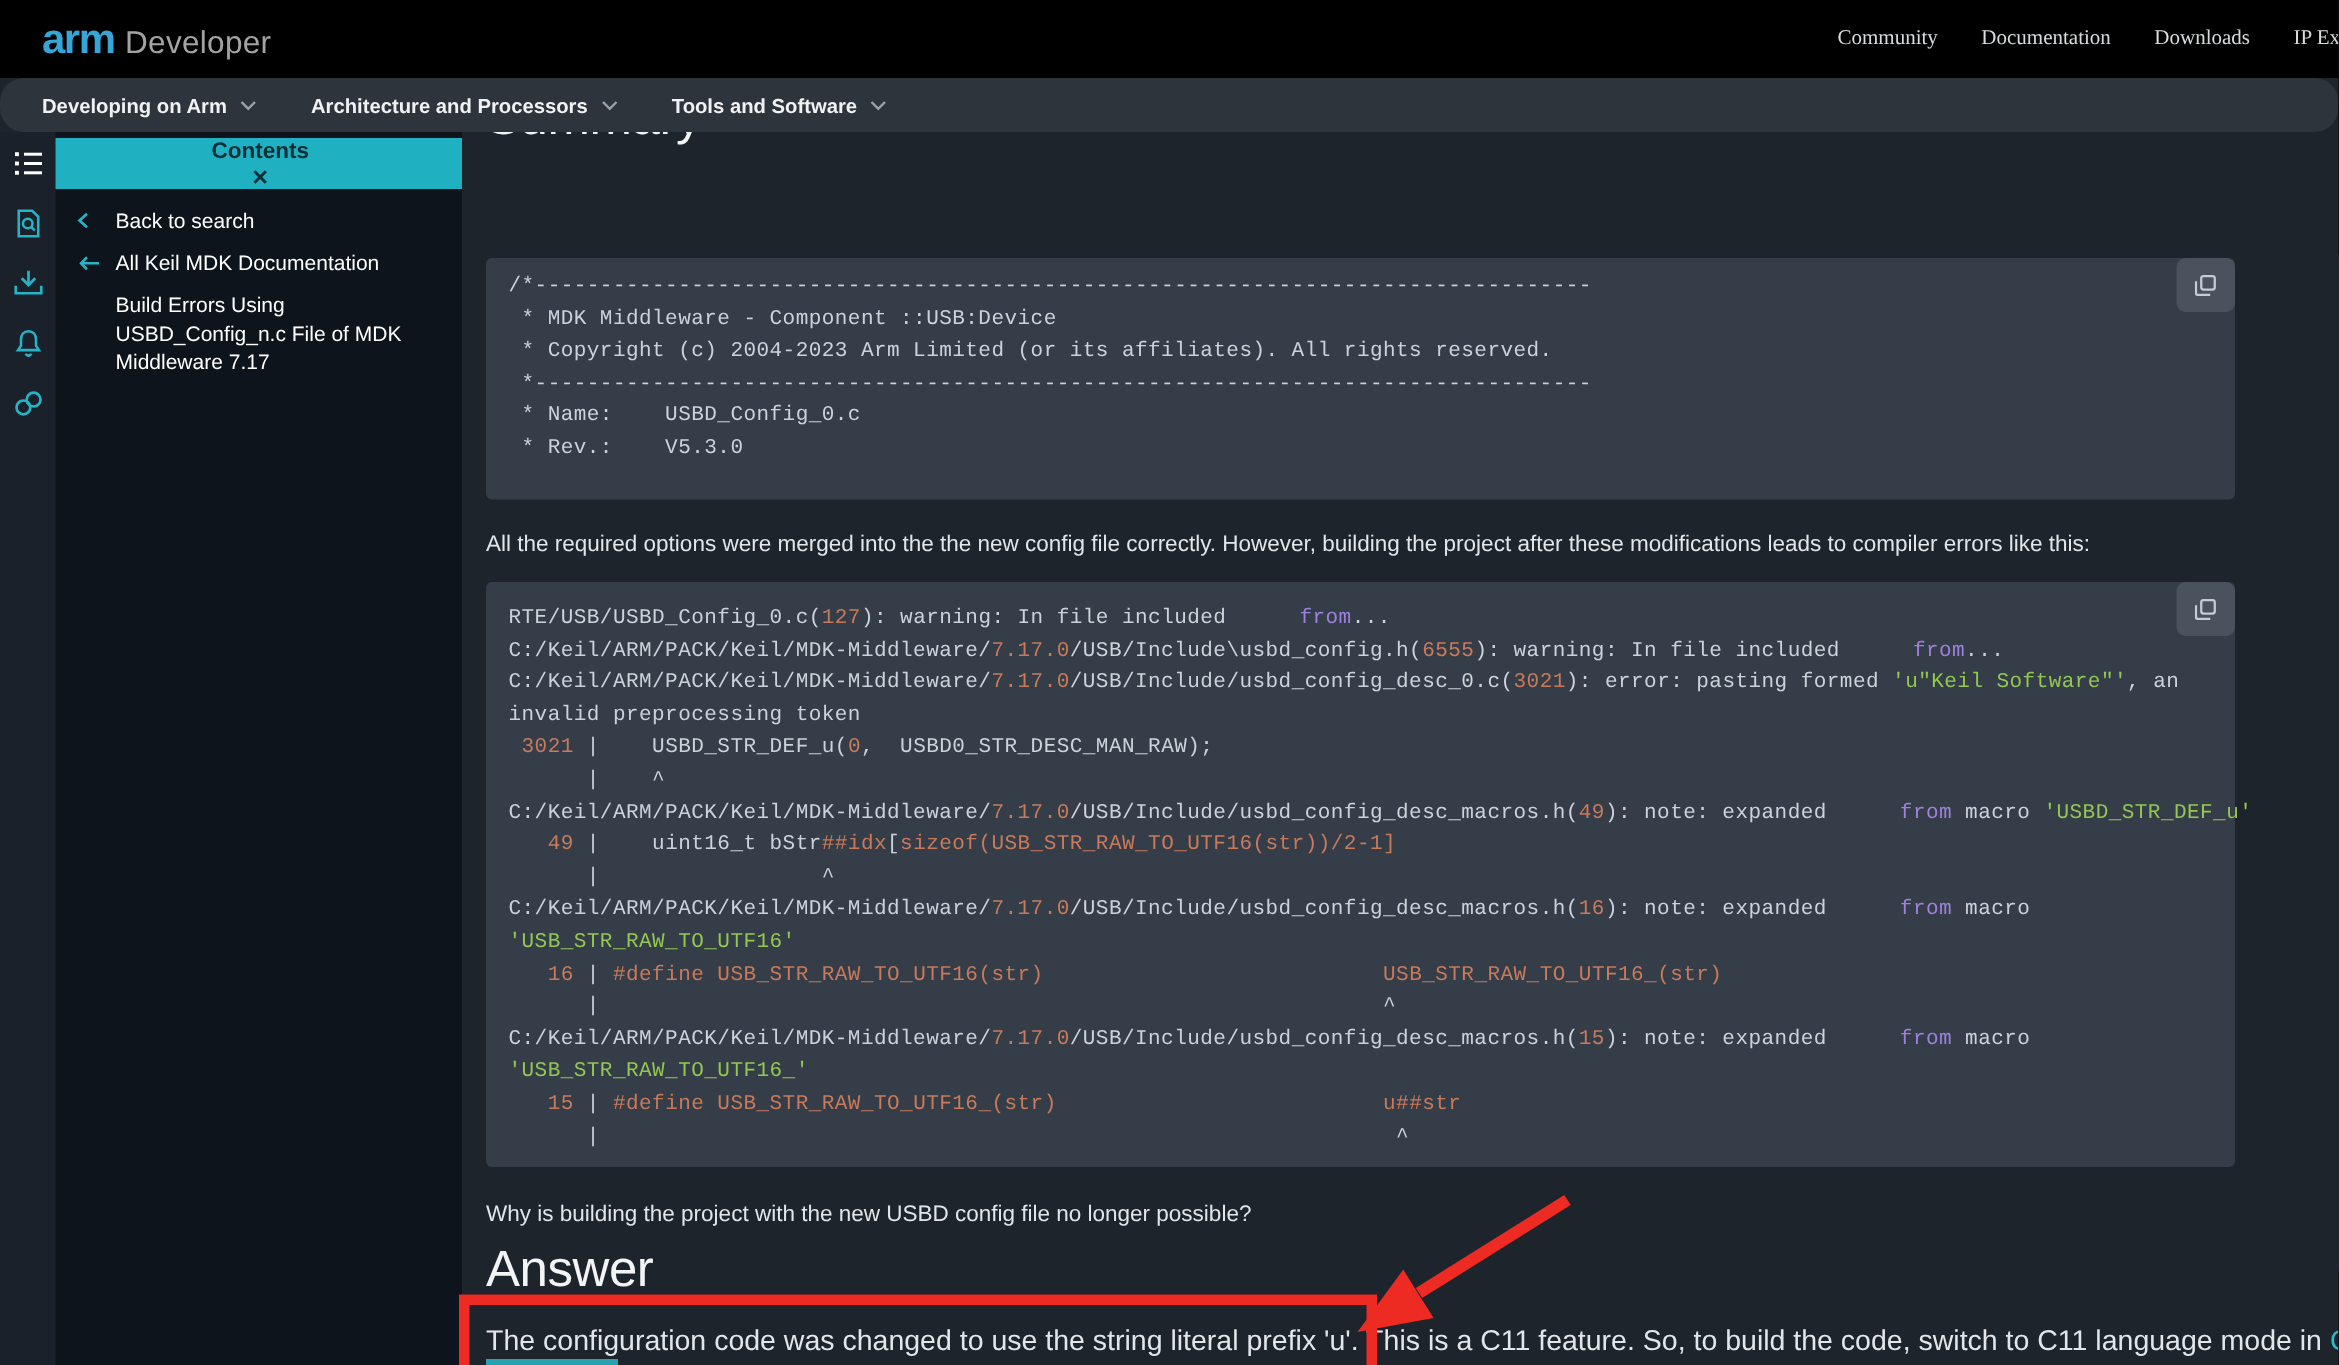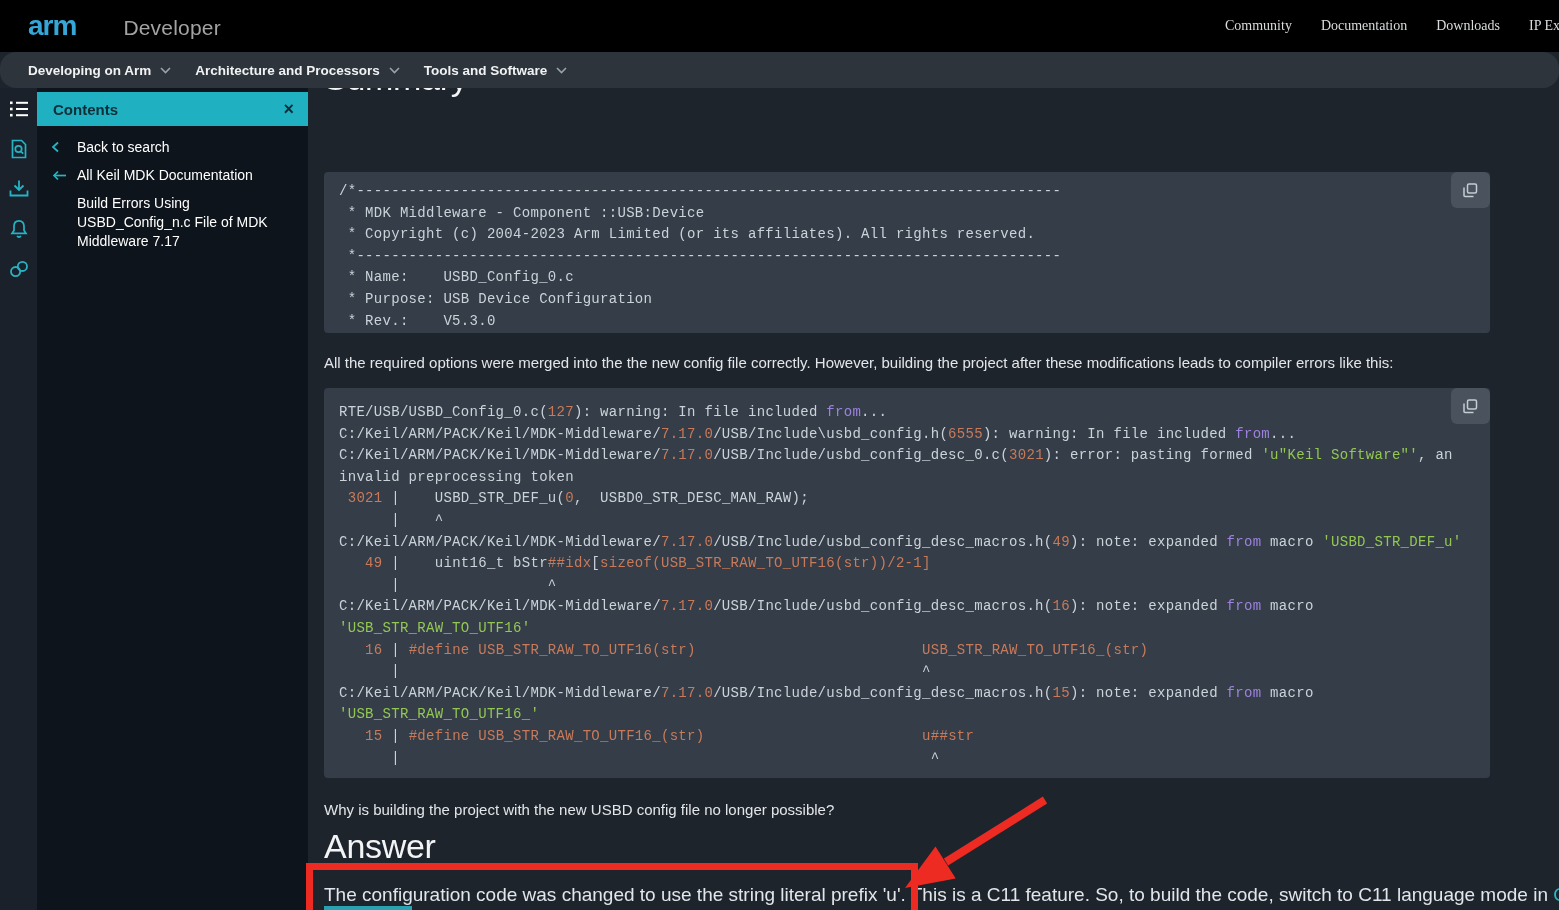--- a/index.html
+++ b/index.html
@@ -8,55 +8,55 @@
     --accent:#25b4c5; --red:#ee2b22;
     --page-bg:#1e242c; --code-bg:#343d48; --panel-bg:#0e141b; --rail-bg:#1a212a;
     --navbar-bg:#2e343b; --body-text:#e2e6ea; --code-text:#ccd2d9;
     --orange:#c87a5a; --green:#93c753; --purple:#9d82dd;
   }
   .screen{ position:relative; width:1559px; height:910px; overflow:hidden;
     background:var(--page-bg); font-family:"Liberation Sans", sans-serif; }
 
   
   .top-header{ position:absolute; left:0; top:0; width:1559px; height:52px; background:#000; overflow:hidden; }
-  .logo{ position:absolute; left:28px; top:11px; display:flex; align-items:baseline; cursor:pointer;gap:40px; }
+  .logo{ position:absolute; left:28px; top:11px; display:flex; align-items:baseline; cursor:pointer; }
   .logo .brand{ color:#35a6d7; font-size:28px; font-weight:bold; letter-spacing:-1px; line-height:30px; }
   .logo .product{ color:#a3a3a3; font-size:21px; font-weight:normal; margin-left:7px; letter-spacing:.2px; }
   .top-nav{ position:absolute; left:1225px; top:0; height:52px; display:flex; align-items:center; gap:29px; white-space:nowrap; }
   .top-nav a{ color:#d9dcde; font-size:14px; text-decoration:none; cursor:pointer;font-family:Liberation Serif, serif; }
 
   
-  .navbar{ position:absolute; left:0; top:52px; width:1559px; height:36px; background:var(--navbar-bg); display:flex; align-items:center; padding-left:28px; gap:24px;border-radius:16px; }
+  .navbar{ position:absolute; left:0; top:52px; width:1559px; height:36px; background:var(--navbar-bg); display:flex; align-items:center; padding-left:28px; gap:36px;border-radius:16px; }
   .navbar .nav-item{ display:flex; align-items:center; gap:9px; color:#f0f2f4; font-size:13.5px; font-weight:bold; cursor:pointer; }
   .navbar svg{ display:block; }
 
   
   .rail{ position:absolute; left:0; top:88px; width:37px; height:822px; background:var(--rail-bg); }
   .rail .rail-icon{ position:absolute; left:8px; width:22px; height:22px; color:var(--accent); cursor:pointer; }
   .rail .rail-icon.active{ color:#ffffff; }
   .rail svg{ width:22px; height:22px; display:block; }
 
   
   .panel{ position:absolute; left:37px; top:88px; width:271px; height:822px; background:var(--panel-bg); }
-  .panel-header{ position:absolute; left:0; top:4px; width:271px; height:34px; background:#1fb1c1; display:flex; align-items:center; justify-content:space-between; padding:0 14px 0 16px; }
+  .panel-header{ position:absolute; left:0; top:4px; width:271px; height:34px; background:#1fb1c1; display:flex; align-items:center; justify-content:space-between; padding:0 14px 0 16px;flex-direction:column; }
   .panel-header .panel-title{ color:#0e2e38; font-size:15px; font-weight:bold; }
   .panel-header .panel-close{ color:#0e2e38; font-size:18px; font-weight:bold; cursor:pointer; line-height:18px; }
   .panel-item{ position:absolute; left:0; display:flex; align-items:flex-start; color:#ffffff; font-size:14px; cursor:pointer; width:325px; }
   .panel-item .it-icon{ width:40px; padding-left:14px; flex:0 0 40px; color:var(--accent); padding-top:2px; }
   .panel-item .it-label{ width:225px; line-height:19px; }
 
   
   .main{ position:absolute; left:308px; top:88px; width:1251px; height:822px; overflow:hidden; }
   .h-big{ position:absolute; left:16px; color:#f2f4f6; font-size:34px; font-weight:normal; letter-spacing:-.3px; line-height:37px; }
   .para{ position:absolute; left:16px; width:1166px; color:var(--body-text); font-size:15px; line-height:21.5px; }
   .codeblock{ position:absolute; left:16px; width:1166px; background:var(--code-bg); border-radius:4px;
     font-family:"Liberation Mono","DejaVu Sans Mono",monospace; font-size:14px; letter-spacing:.3px; color:var(--code-text); }
   .code-inner{ padding:9px 15px; }
   .code-line{ white-space:pre; line-height:21.6px; height:21.6px; }
-  .c-d{ color:var(--code-text); } .c-o{ color:var(--orange);text-align:right; } .c-p{ color:var(--purple); } .c-g{ color:var(--green); }
+  .c-d{ color:var(--code-text); } .c-o{ color:var(--orange);text-align:right; } .c-p{ color:var(--purple);margin-left:40px; } .c-g{ color:var(--green); }
   .copy-btn{ position:absolute; top:0; right:0; width:39px; height:36px; background:#49525d; border:none;
     border-radius:6px; display:flex; align-items:center; justify-content:center; cursor:pointer; color:#c6ccd4; }
   .answer-line{ position:absolute; left:16px; white-space:nowrap; color:var(--body-text); font-size:19px; }
   .answer-line a{ color:#2ab9c9; text-decoration:none; cursor:pointer; }
 
   
   .red-rect{ position:absolute; left:306px; top:863px; width:612px; height:55px; border:7px solid var(--red); z-index:6; pointer-events:none; }
   .red-arrow{ position:absolute; left:850px; top:780px; width:250px; height:130px; z-index:7; pointer-events:none; }
   .next-line-sliver{ position:absolute; left:324px; top:906px; width:88px; height:4px; background:#2ab9c9; opacity:.85; z-index:5; }
 </style>
@@ -170,21 +170,20 @@
     <h1 class="h-big" style="top:-28px">Summary</h1>
 
 
     <div class="codeblock" style="top:84px; height:161px">
       <div class="code-inner">
           <div class="code-line">/*---------------------------------------------------------------------------------</div>
           <div class="code-line"> * MDK Middleware - Component ::USB:Device</div>
           <div class="code-line"> * Copyright (c) 2004-2023 Arm Limited (or its affiliates). All rights reserved.</div>
           <div class="code-line"> *---------------------------------------------------------------------------------</div>
           <div class="code-line"> * Name:    USBD_Config_0.c</div>
-          <div class="code-line"> * Purpose: USB Device Configuration</div>
           <div class="code-line"> * Rev.:    V5.3.0</div>
         </div>
       <button class="copy-btn">
         <svg width="15" height="15" viewBox="0 0 15 15" fill="none" stroke="currentColor" stroke-width="1.5">
           <rect x="4.5" y="1" width="9" height="9" rx="1.5"></rect>
             <path d="M10.5 13.5 h-8.5 a1 1 0 0 1 -1 -1 v-8"></path>
         </svg>
       </button>
     </div>
 

